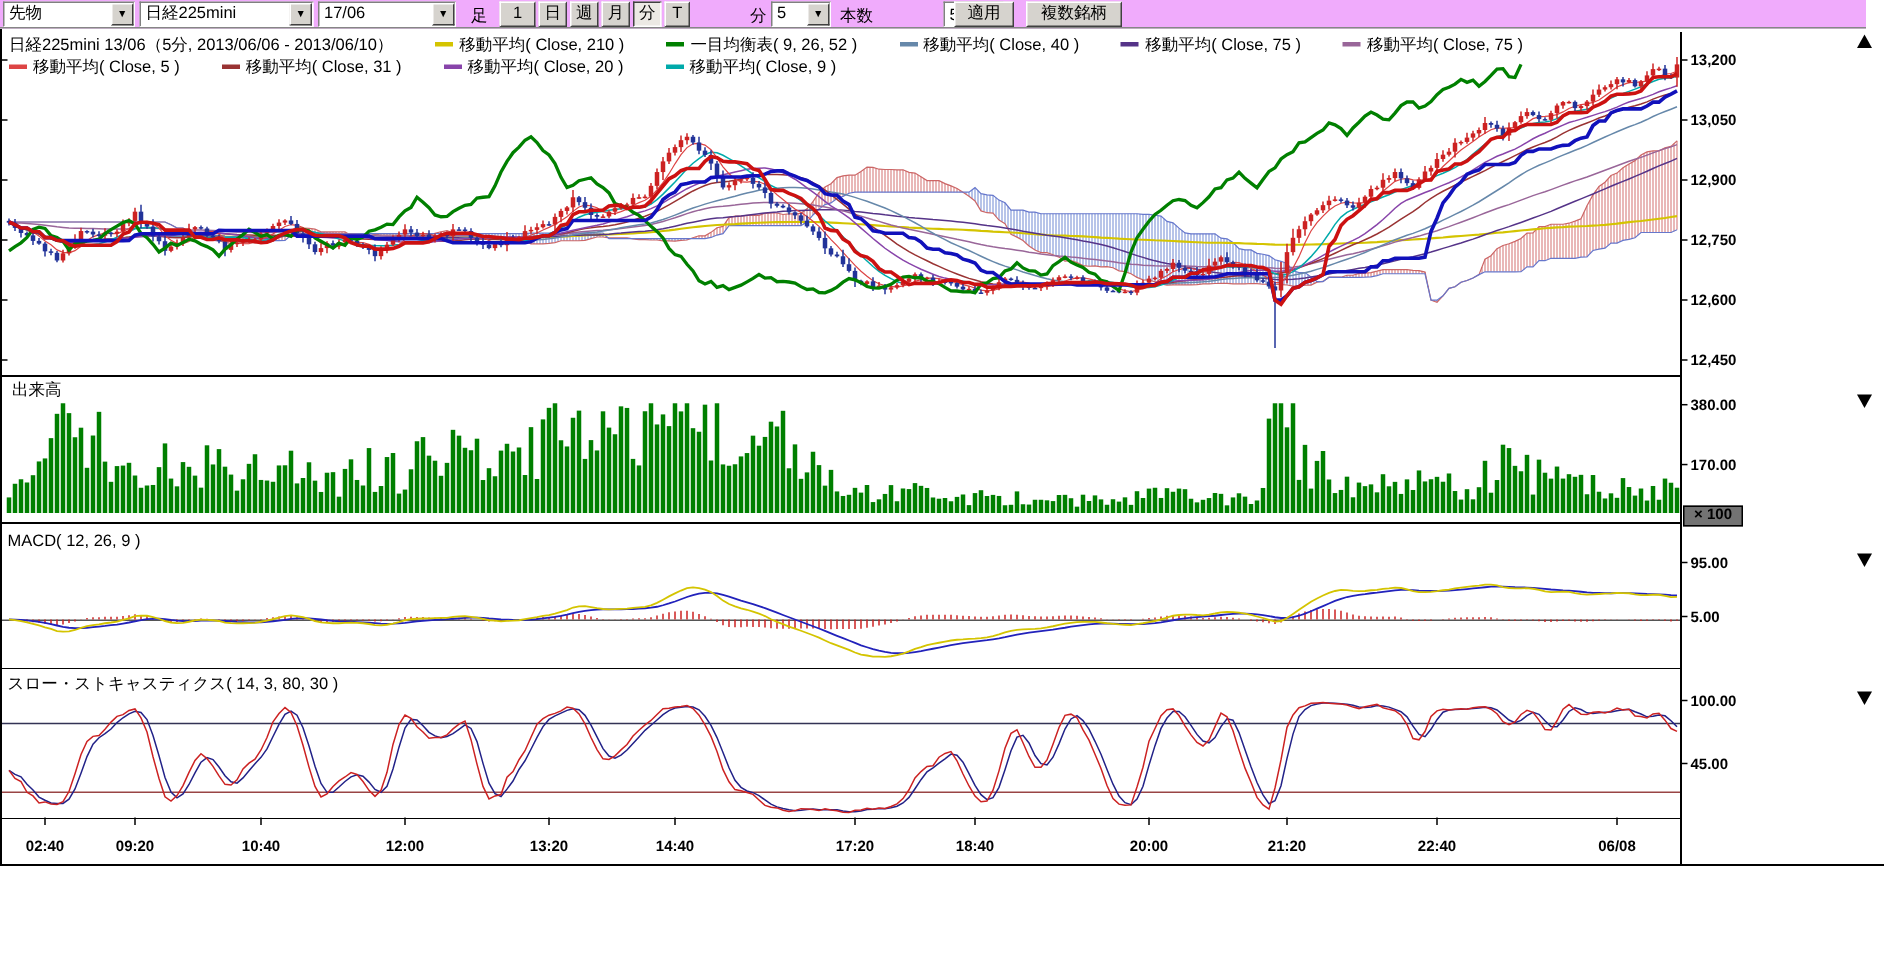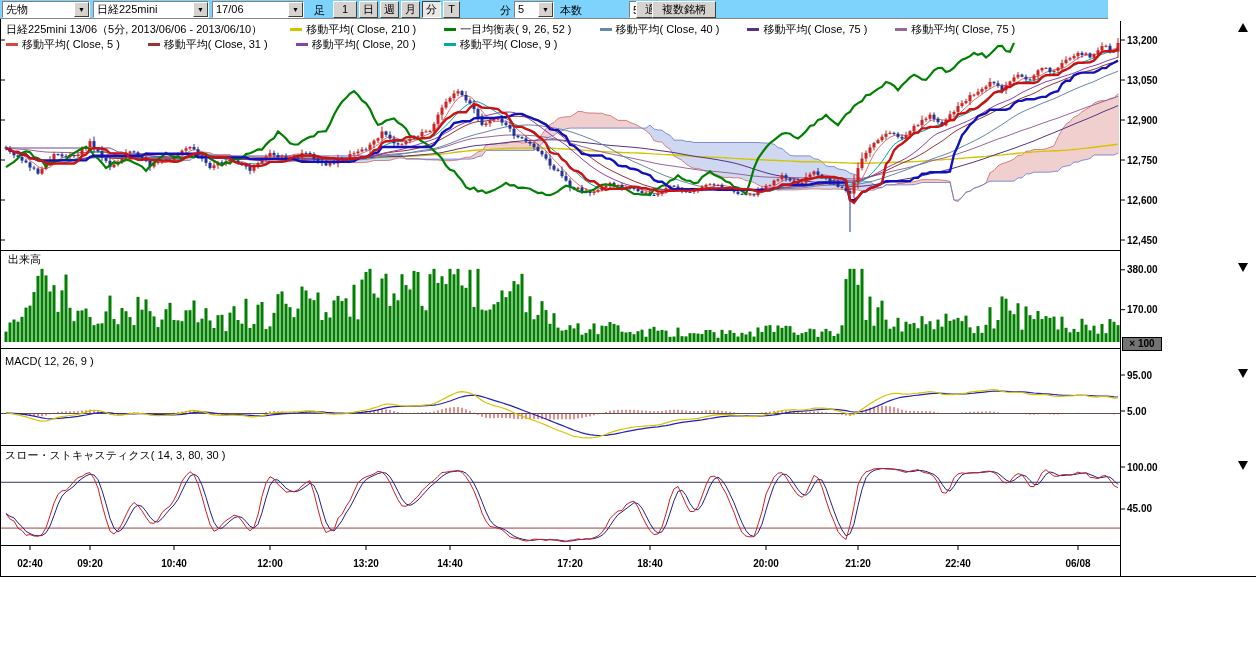--- a/index.html
+++ b/index.html
@@ -1,19 +1,19 @@
 <!DOCTYPE html>
 <html><head>
 <meta charset="utf-8">
 <style>
   *{margin:0;padding:0;box-sizing:border-box;}
   html,body{width:1256px;height:648px;background:#fff;overflow:hidden;}
   body{font-family:"Liberation Sans","DejaVu Sans",sans-serif;position:relative;color:#000;}
   
-  .toolbar{position:absolute;left:0;top:0;width:1108px;height:19px;background:#7dd3fc;border-bottom:1px solid #868686;z-index:5;}
+  .toolbar{position:absolute;left:0;top:0;width:1244px;height:19px;background:#f0abfc;border-bottom:1px solid #868686;z-index:5;}
   .tlabel{position:absolute;top:3px;font-size:11px;white-space:nowrap;}
   .combo{position:absolute;top:1px;height:17px;background:#fff;border:1px solid;border-color:#808080 #fff #fff #808080;display:flex;align-items:stretch;}
   .combo .txt{flex:1;font-size:11px;line-height:15px;padding-left:3px;white-space:nowrap;overflow:hidden;}
   .combo .arr{width:15px;background:#d6d3ce;border:1px solid;border-color:#fff #404040 #404040 #fff;font-size:7px;display:flex;align-items:center;justify-content:center;}
   .pbtn{position:absolute;top:1px;height:17px;background:#d6d3ce;border:1px solid;border-color:#fff #404040 #404040 #fff;font-size:11px;text-align:center;line-height:14px;cursor:default;}
   .pbtn.active{border-color:#404040 #fff #fff #404040;background:#ece9e4;}
   .tinput{position:absolute;top:1px;height:17px;background:#fff;border:1px solid;border-color:#808080 #fff #fff #808080;font-size:11px;padding:0 3px;font-family:inherit;margin-left:37px;}
   
   .overlay{position:absolute;font-size:11px;white-space:nowrap;z-index:3;}
   .legend-row{position:absolute;display:flex;align-items:center;font-size:11px;white-space:nowrap;z-index:3;}
@@ -45,21 +45,21 @@
   <span class="tlabel" style="left:314px">足</span>
 
   <span class="tlabel" style="left:500px">分</span>
   <div class="combo" style="left:514px;width:40px">
     <span class="txt">5</span>
     <span class="arr">▼</span>
   </div>
   <span class="tlabel" style="left:560px">本数</span>
   <input class="tinput" style="left: 592px; width: 40px;" value="500">
   <div class="pbtn" style="left:636px;width:40px">適用</div>
-  <div class="pbtn" style="left:652px;width:64px">複数銘柄</div>
+  <div class="pbtn" style="left:684px;width:64px">複数銘柄</div>
 <div class="pbtn" style="left: 333px; width: 24px;">1</div>
     <div class="pbtn" style="left: 359px; width: 19px;">日</div>
     <div class="pbtn" style="left: 380px; width: 19px;">週</div>
     <div class="pbtn" style="left: 401px; width: 19px;">月</div>
     <div class="pbtn active" style="left: 422px; width: 19px;">分</div>
     <div class="pbtn" style="left: 443px; width: 17px;">T</div>
   </div>
 
 <svg id="chart-svg" width="1256" height="561" viewBox="0 0 1256 561">
     <defs>

